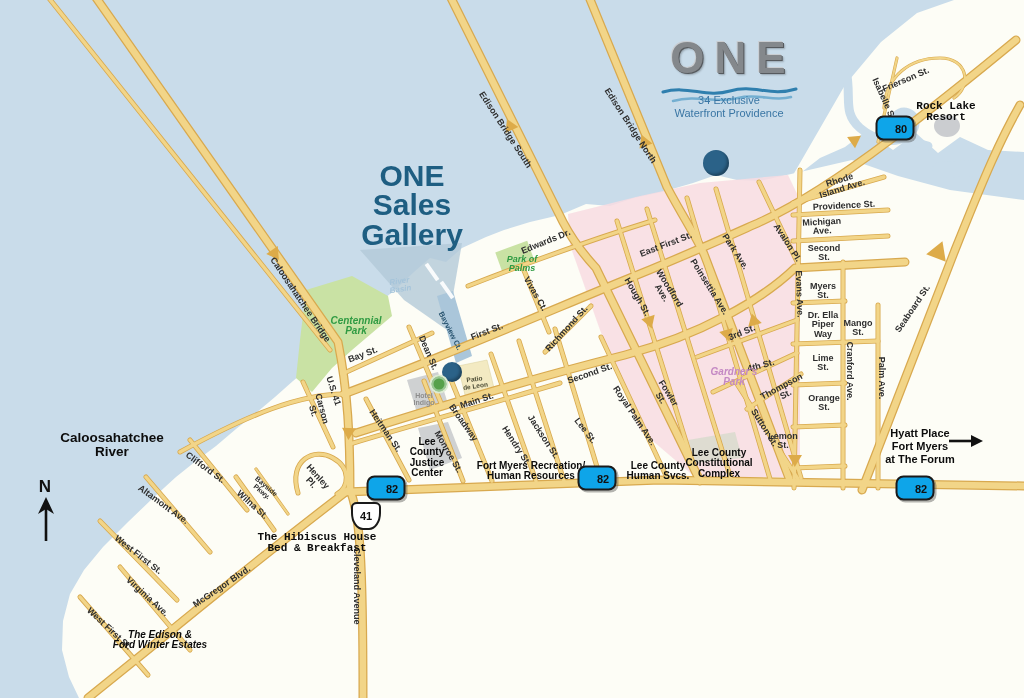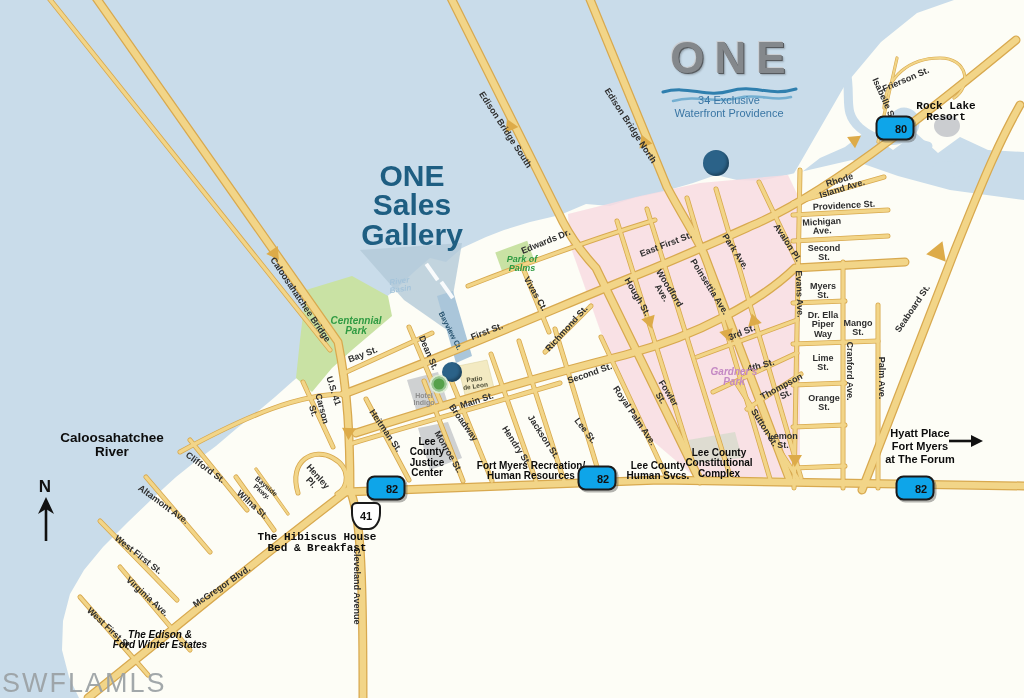--- a/index.html
+++ b/index.html
@@ -358,14 +358,13 @@
     <line x1="1" y1="8" x2="23" y2="8" stroke="#111" stroke-width="2.6"></line>
     <polygon points="23,2 35,8 23,14" fill="#111"></polygon>
   </svg>
 
   <div class="north-n">N</div>
   <svg class="north-arrow" width="22" height="46" viewBox="0 0 22 46">
     <line x1="11" y1="44" x2="11" y2="12" stroke="#111" stroke-width="2.6"></line>
     <polygon points="11,0 3,17 11,12 19,17" fill="#111"></polygon>
   </svg>
 
-  <div class="watermark">SWFLAMLS</div>
 </div>
 
 </body></html>

